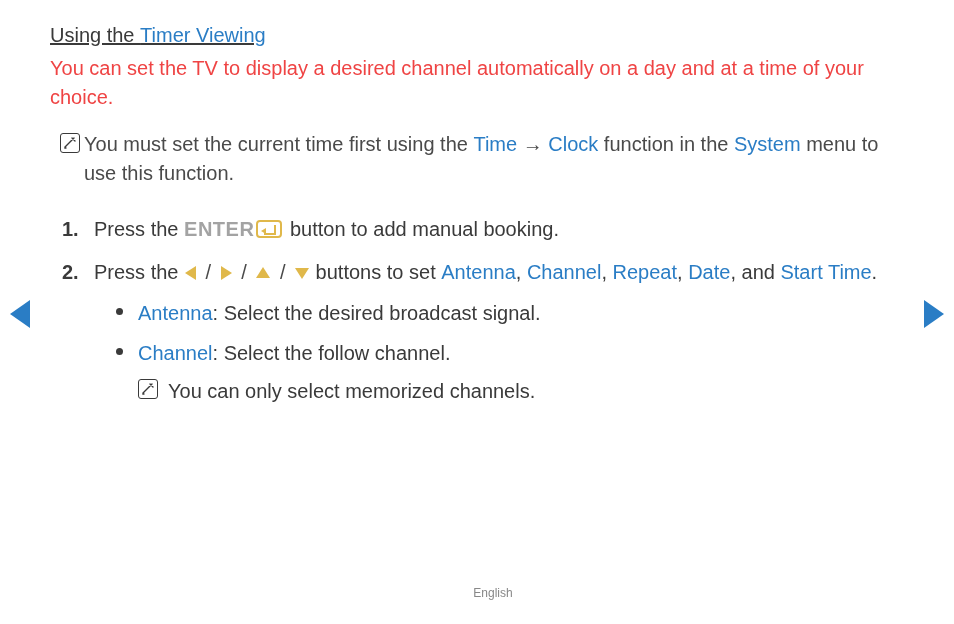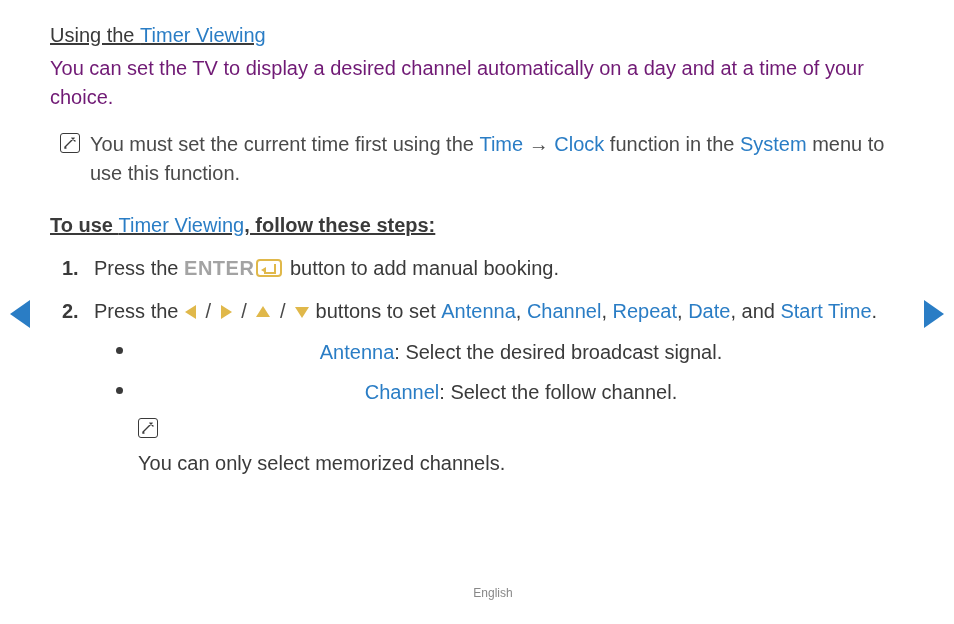--- a/index.html
+++ b/index.html
@@ -18,28 +18,28 @@
     font-size: 20px;
     color: #3a3a3a;
     text-decoration: underline;
     margin-bottom: 7px;
     font-weight: 400;
   }
   .heading .link { color: #2a7dc5; }
   .para {
     font-size: 20px;
     line-height: 1.45;
-    color: #701a75;
+    color: #ef4444;
     margin-bottom: 18px;
     font-weight: 300;
   }
   .note-block {
     display: flex;
     align-items: flex-start;
-    gap: 10px;
+    gap: 4px;
     margin-left: 10px;
     margin-bottom: 26px;
   }
   .note-icon {
     flex: 0 0 auto;
     width: 20px;
     height: 20px;
     border: 1.5px solid #3a3a3a;
     border-radius: 3px;
     display: flex;
@@ -125,38 +125,36 @@
     margin-top: 10px;
     padding-left: 22px;
   }
   ul.bullets > li {
     position: relative;
     padding-left: 22px;
     font-size: 20px;
     line-height: 1.5;
     margin-bottom: 10px;
     font-weight: 300;
-    text-align: center;
   }
   ul.bullets > li::before {
     content: "";
     position: absolute;
     left: 0;
     top: 10px;
     width: 7px;
     height: 7px;
     background: #3a3a3a;
     border-radius: 50%;
   }
   .subnote {
     display: flex;
     align-items: flex-start;
     gap: 10px;
     margin-top: 8px;
-    flex-direction: column;
   }
   .nav-arrow {
     position: absolute;
     top: 300px;
     cursor: pointer;
   }
   .nav-left { left: 10px; }
   .nav-right { right: 10px; }
   .nav-arrow-shape {
     width: 0; height: 0;
@@ -204,23 +202,20 @@
     <div class="note-icon">
       <svg width="14" height="14" viewBox="0 0 14 14">
           <path d="M2 11 L11 2 M9 2 L12 5 M3 12 L2 12 L2 11" stroke="#3a3a3a" stroke-width="1.4" fill="none" stroke-linecap="round"></path>
         </svg>
     </div>
     <div class="note-text">
       <span>You must set the current time first using the </span><span class="link">Time</span><span class="arrow-sep"> → </span><span class="link">Clock</span><span> function in the </span><span class="link">System</span><span> menu to use this function.</span>
     </div>
   </div>
 
-  <div class="subheading">
-    <span>To use </span><span class="link">Timer Viewing</span><span>, follow these steps:</span>
-  </div>
 
   <ol class="steps">
     <li>
       <span class="step-num">1.</span>
       <span class="step-body">
         <span>Press the </span><span class="enter-label">ENTER</span><span class="enter-icon"></span><span> button to add manual booking.</span>
       </span>
     </li>
     <li>
       <span class="step-num">2.</span>

